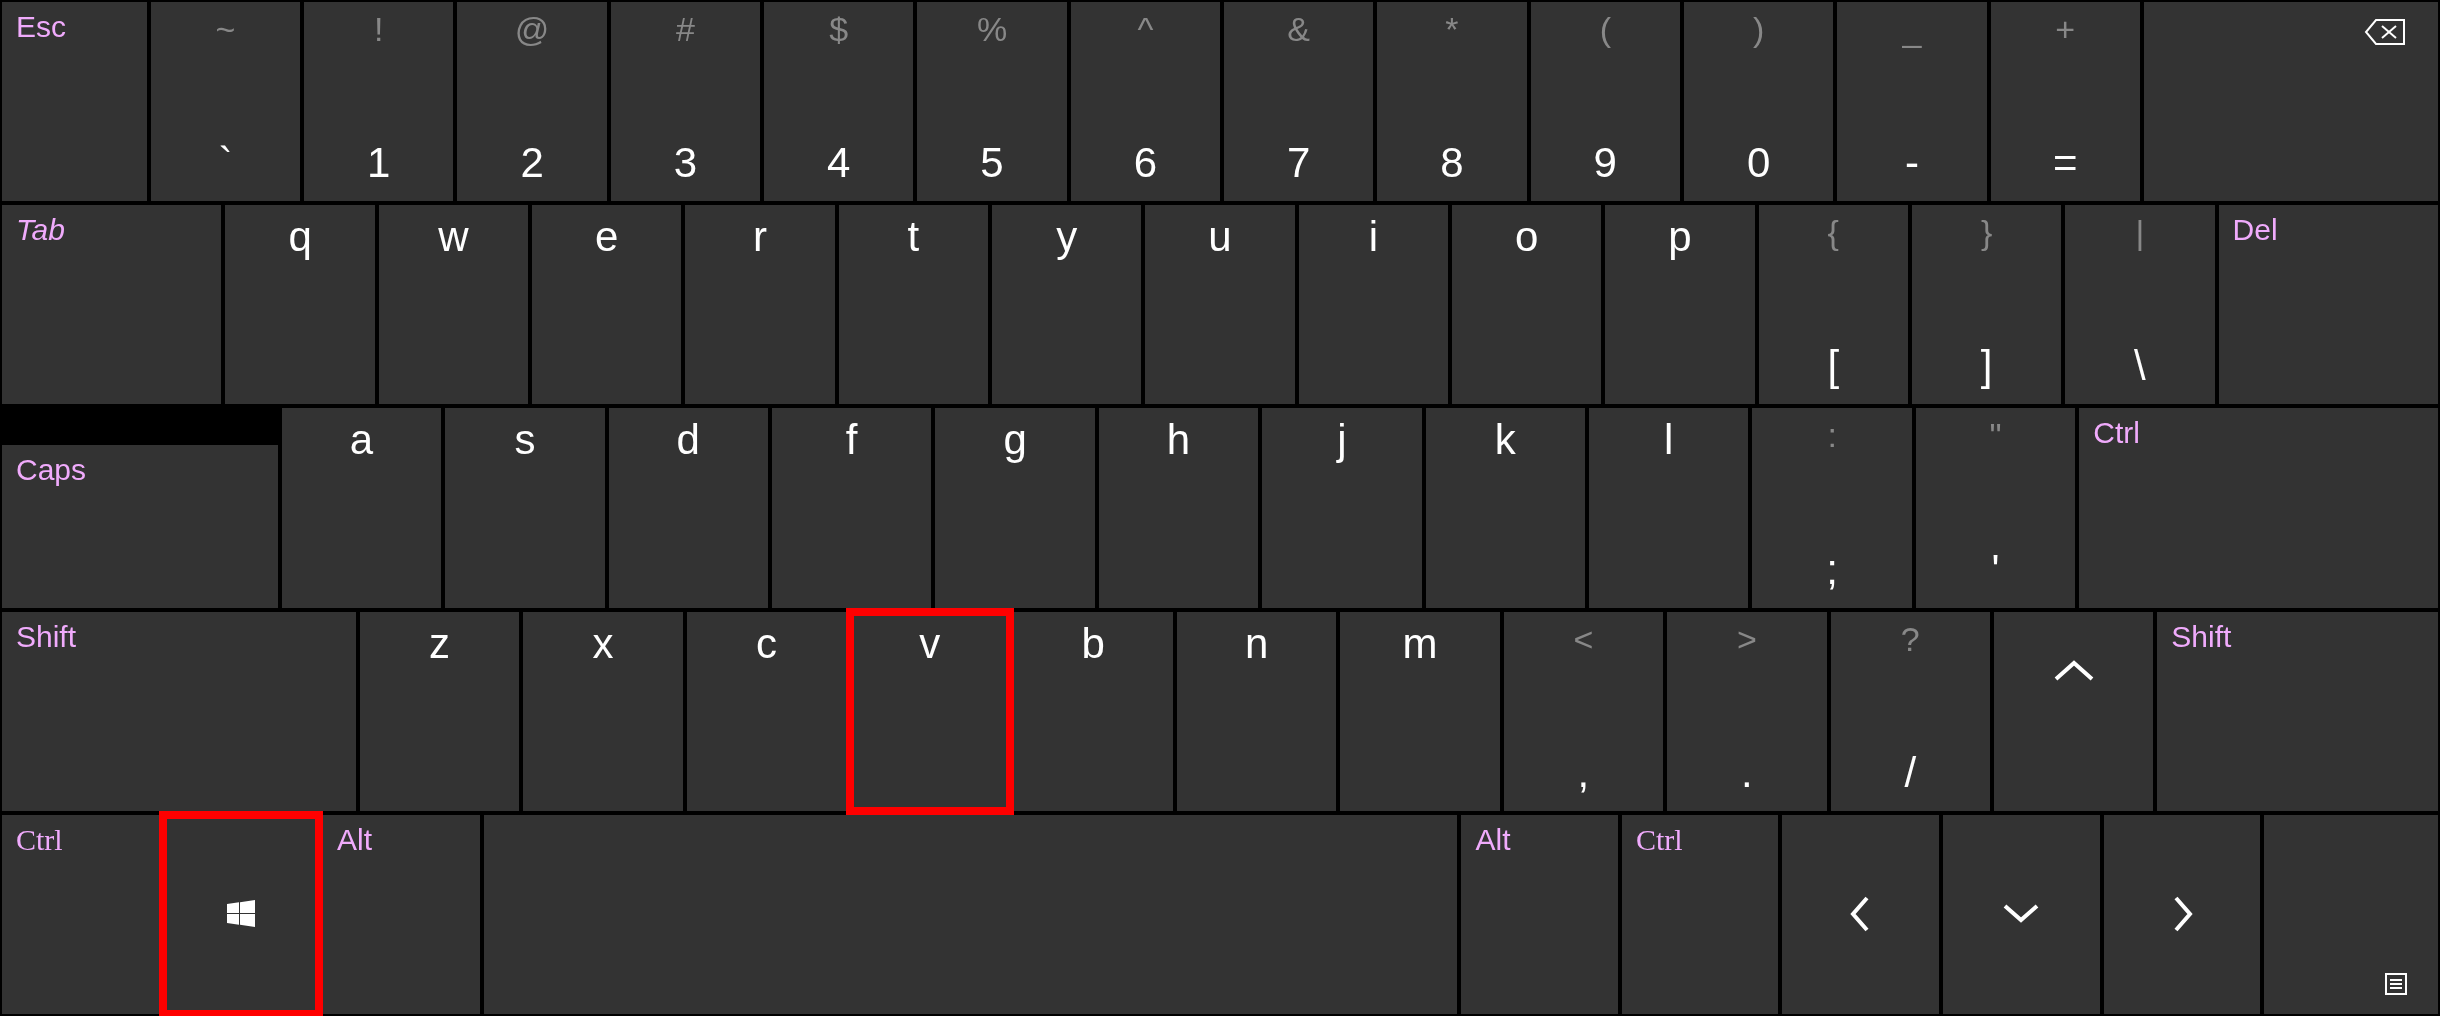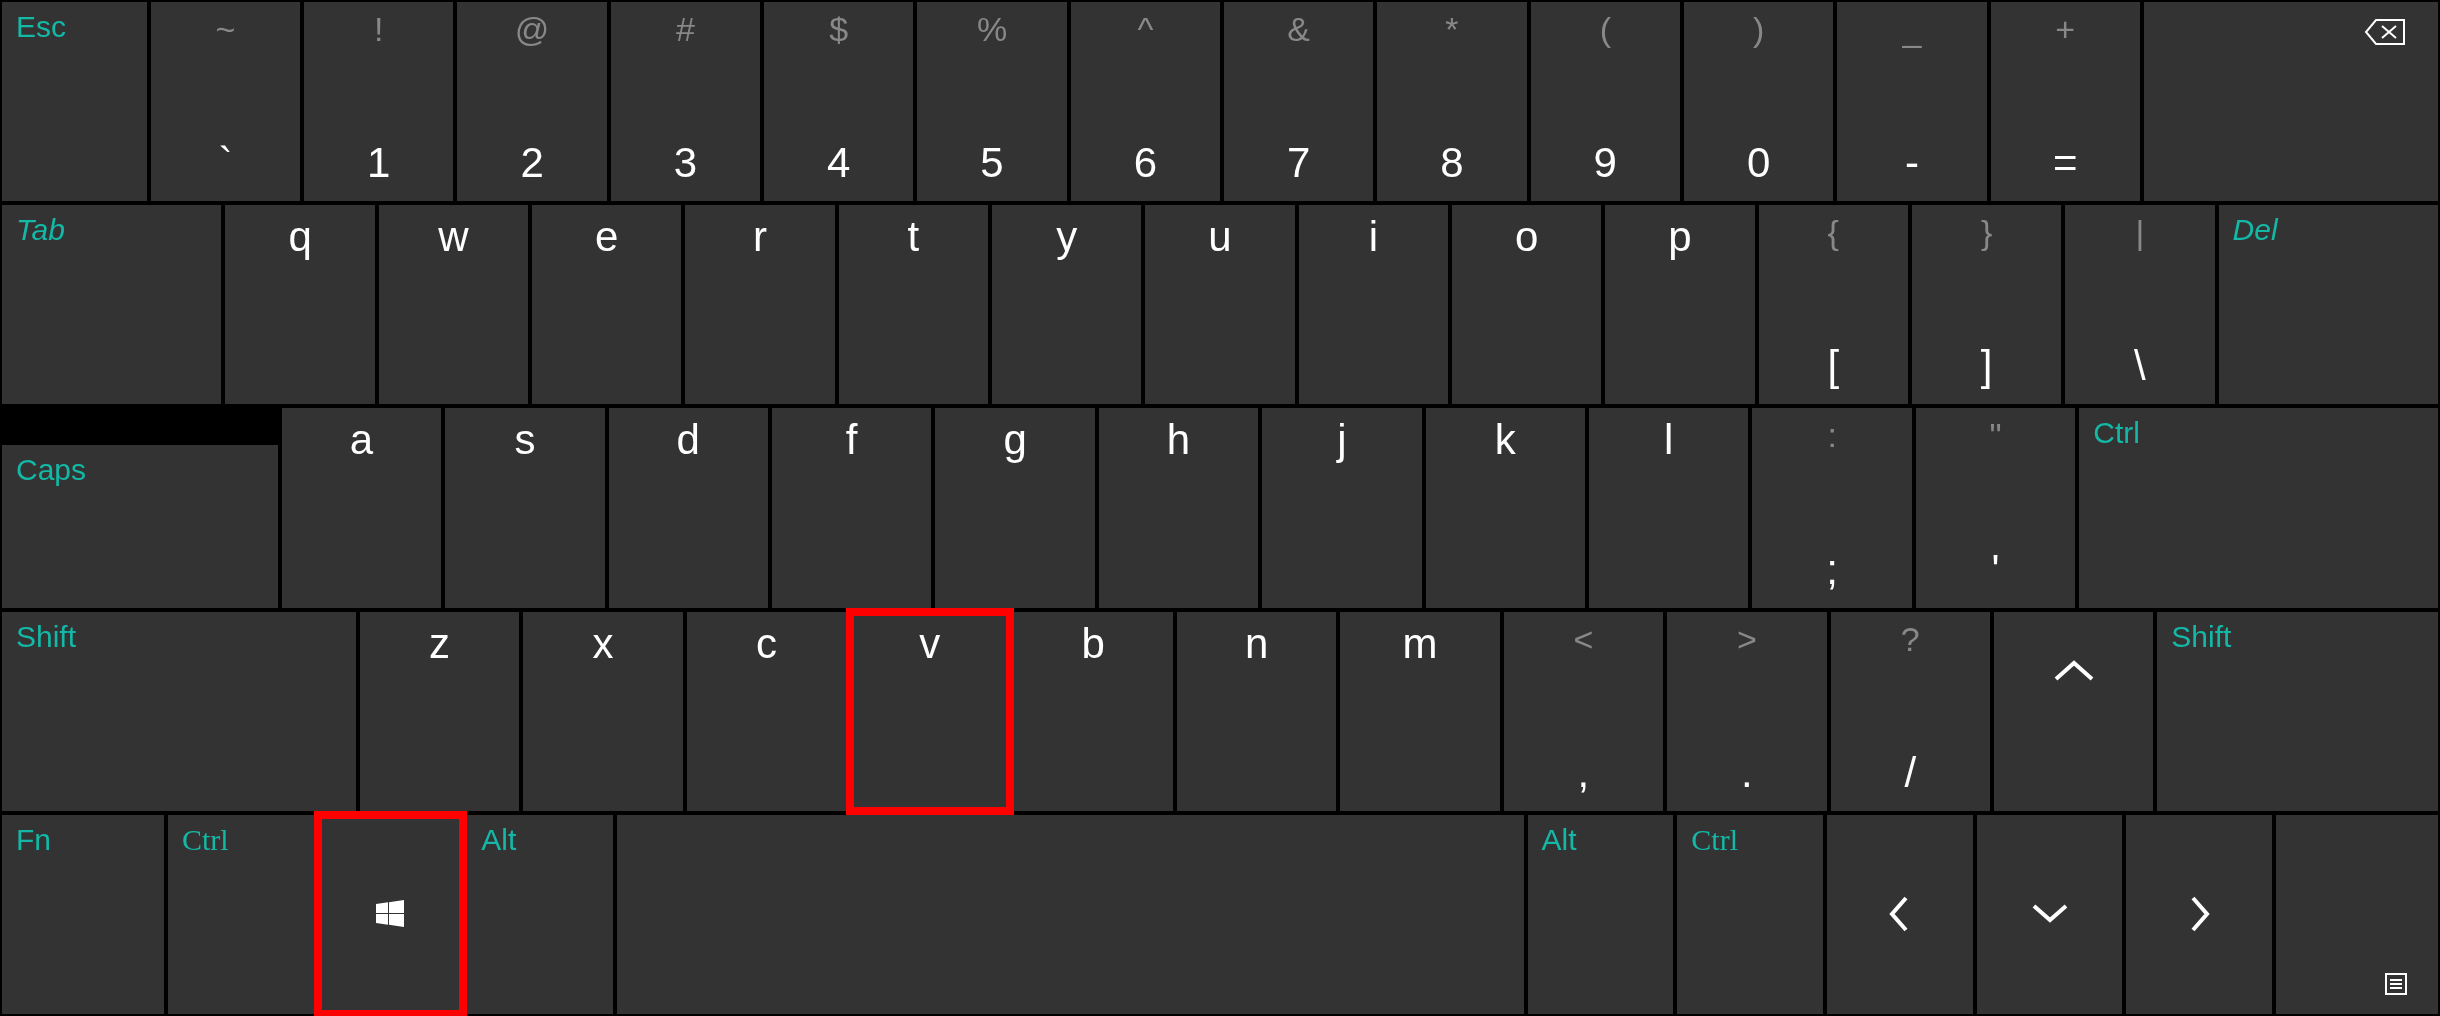--- a/index.html
+++ b/index.html
@@ -31,21 +31,21 @@
     flex-direction: column;
     cursor: pointer;
     user-select: none;
     font-size: 38px;
   }
   .key .top {
     position: absolute;
     top: 8px;
     left: 14px;
     font-size: 30px;
-    color: #14b8a6;
+    color: #f0abfc;
   }
   .key .shift-symbol {
     position: absolute;
     top: 8px;
     left: 50%;
     transform: translateX(-50%);
     font-size: 34px;
     color: #888;
   }
   .key .main-symbol {
@@ -91,21 +91,21 @@
   }
   .key .backspace-icon {
     position: absolute;
     top: 14px;
     right: 30px;
   }
   
   .w1 { flex: 1; }
   .w-esc { flex: 0.97; }
   .w-tab { flex: 1.47; font-style: italic; }
-  .w-del { flex: 1.47; font-style: italic; }
+  .w-del { flex: 1.47; }
   .w-caps { flex: 1.73; margin-top: 37px; }
   .w-enter { flex: 2.25; }
   .w-shiftL { flex: 2.22; }
   .w-shiftR { flex: 1.76; }
   .w-backspace { flex: 1.97; }
   .w-fn { flex: 1; }
   .w-ctrl { flex: 0.9; font-family: Liberation Serif, serif; }
   .w-win { flex: 0.9; }
   .w-alt { flex: 0.9; text-align: right; }
   .w-space { flex: 5.6; }
@@ -323,23 +323,20 @@
           <polyline points="6,22 24,6 42,22"></polyline>
         </svg>
       </span>
     </div>
     <div class="key w-shiftR fn-label">
       <span class="top">Shift</span>
     </div>
   </div>
 
   <div class="row">
-    <div class="key w-fn fn-label">
-      <span class="top">Fn</span>
-    </div>
     <div class="key w-ctrl fn-label">
       <span class="top">Ctrl</span>
     </div>
     <div class="key w-win highlighted">
       <span class="icon-center">
         <svg width="28" height="28" viewBox="0 0 28 28" fill="#fff">
           <polygon points="0,4 12,2.3 12,13 0,13"></polygon>
           <polygon points="13,2.15 28,0 28,13 13,13"></polygon>
           <polygon points="0,14 12,14 12,24.7 0,23"></polygon>
           <polygon points="13,14 28,14 28,27 13,24.85"></polygon>

